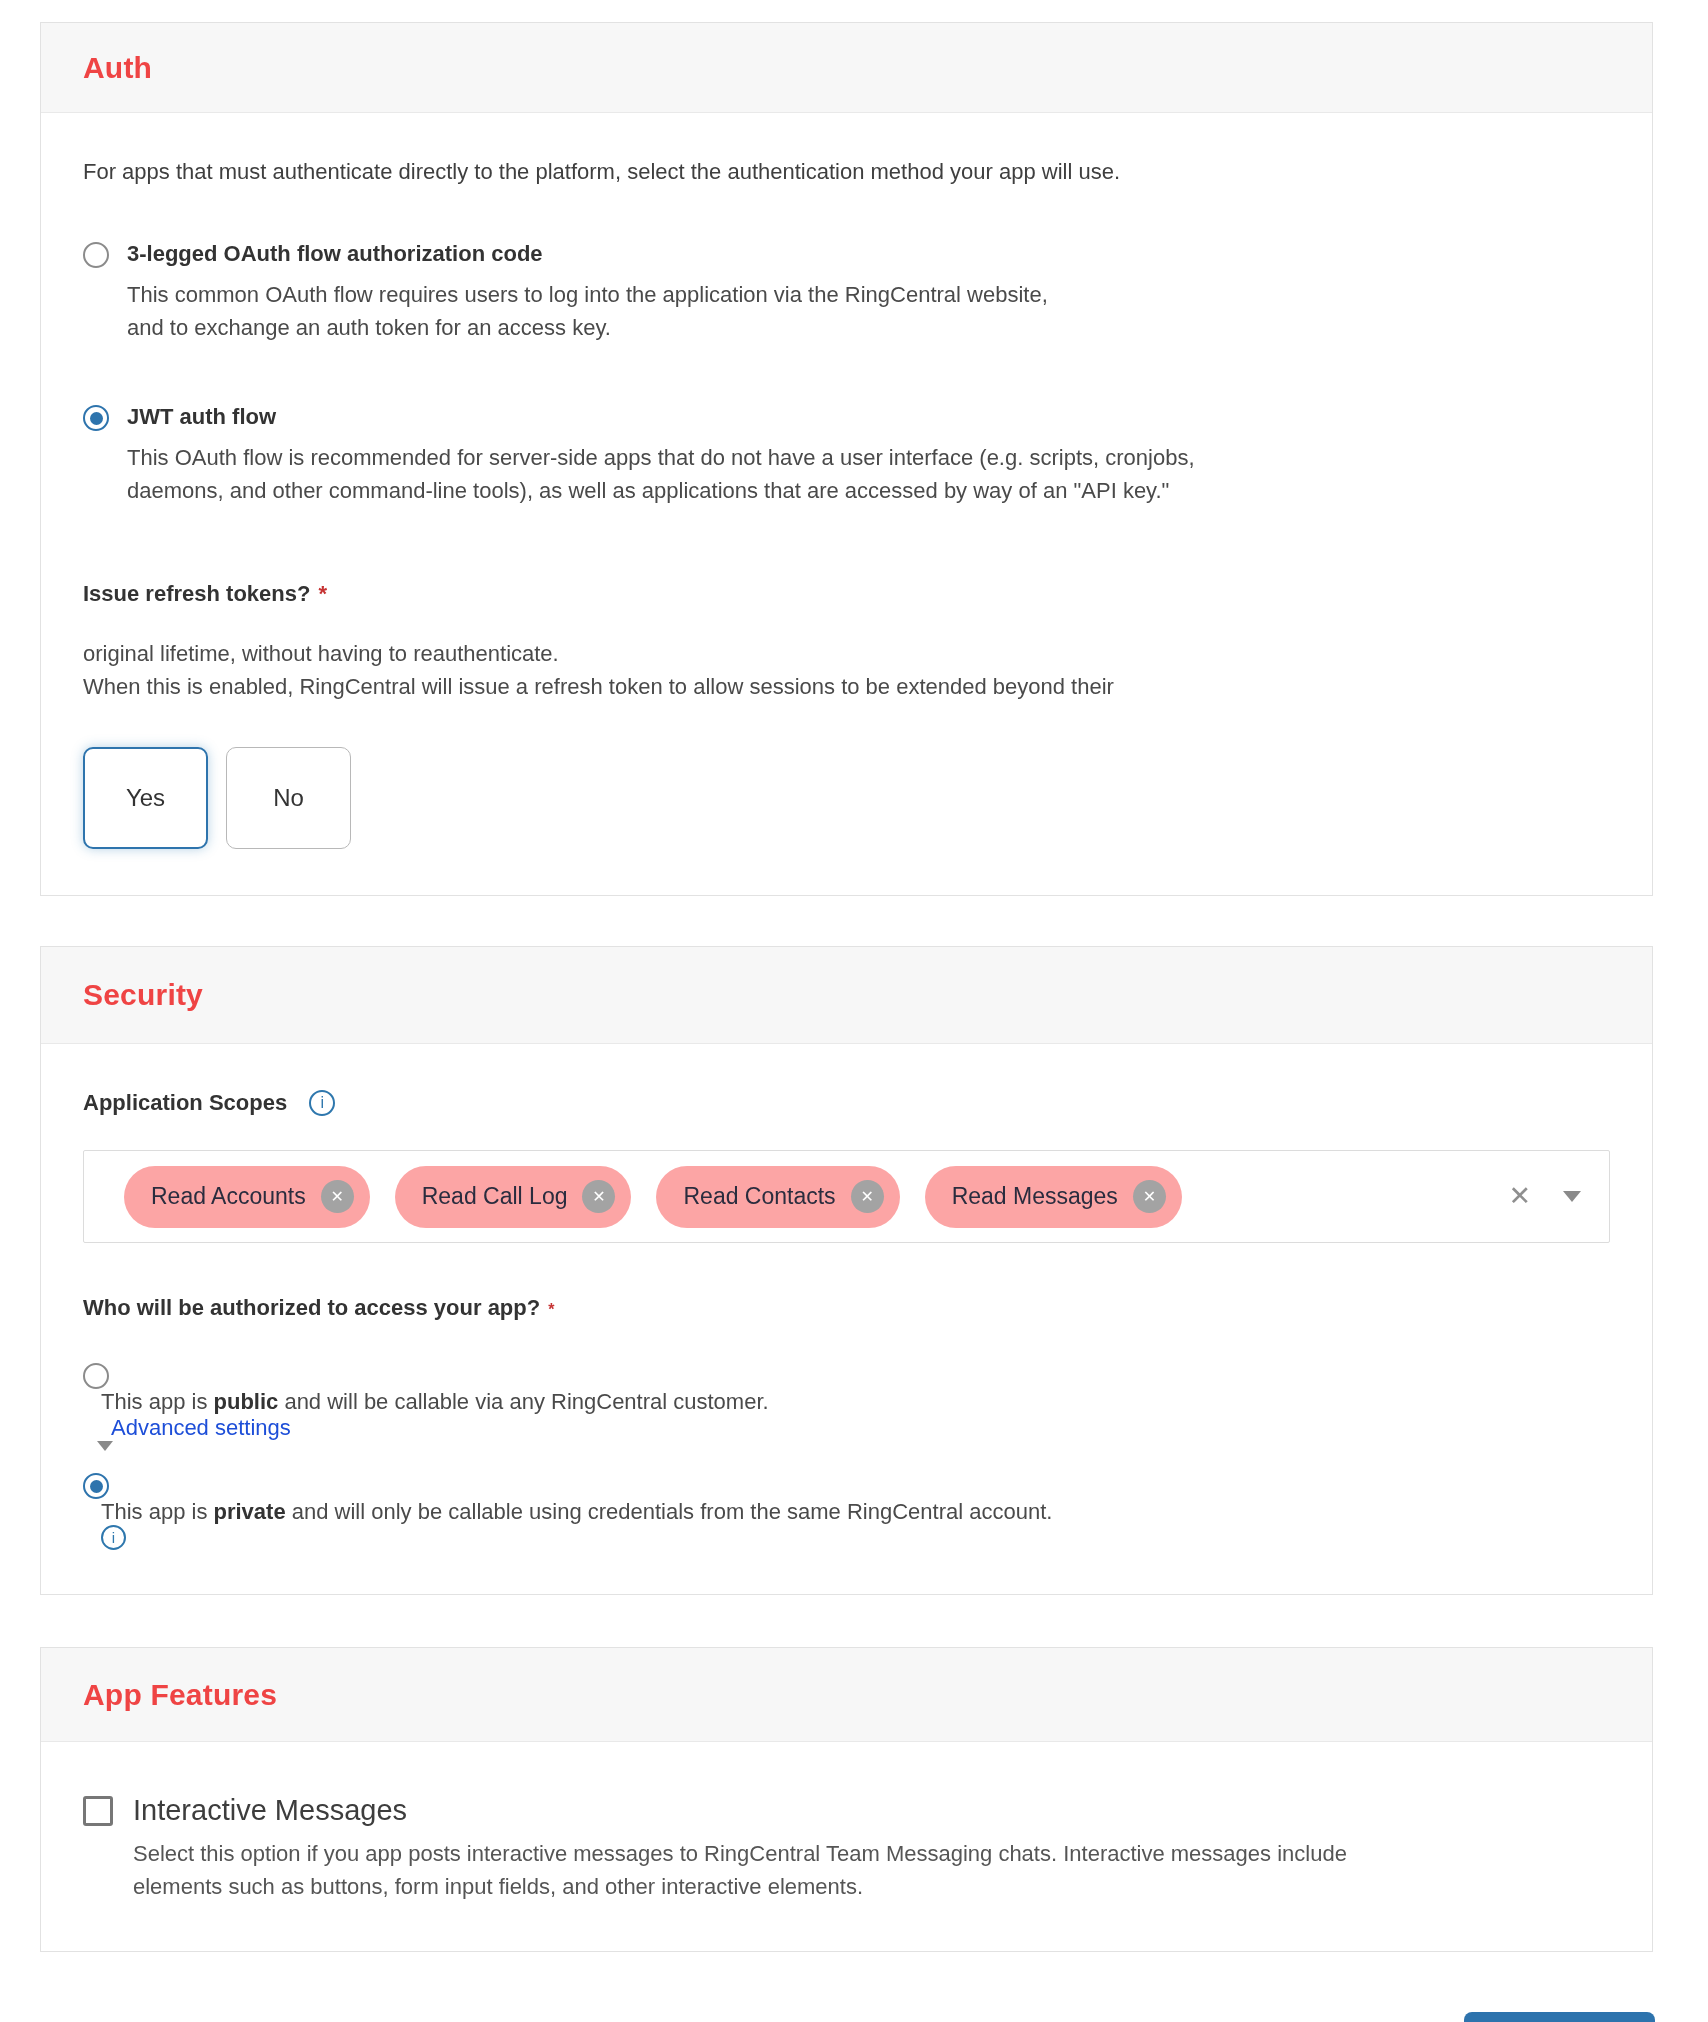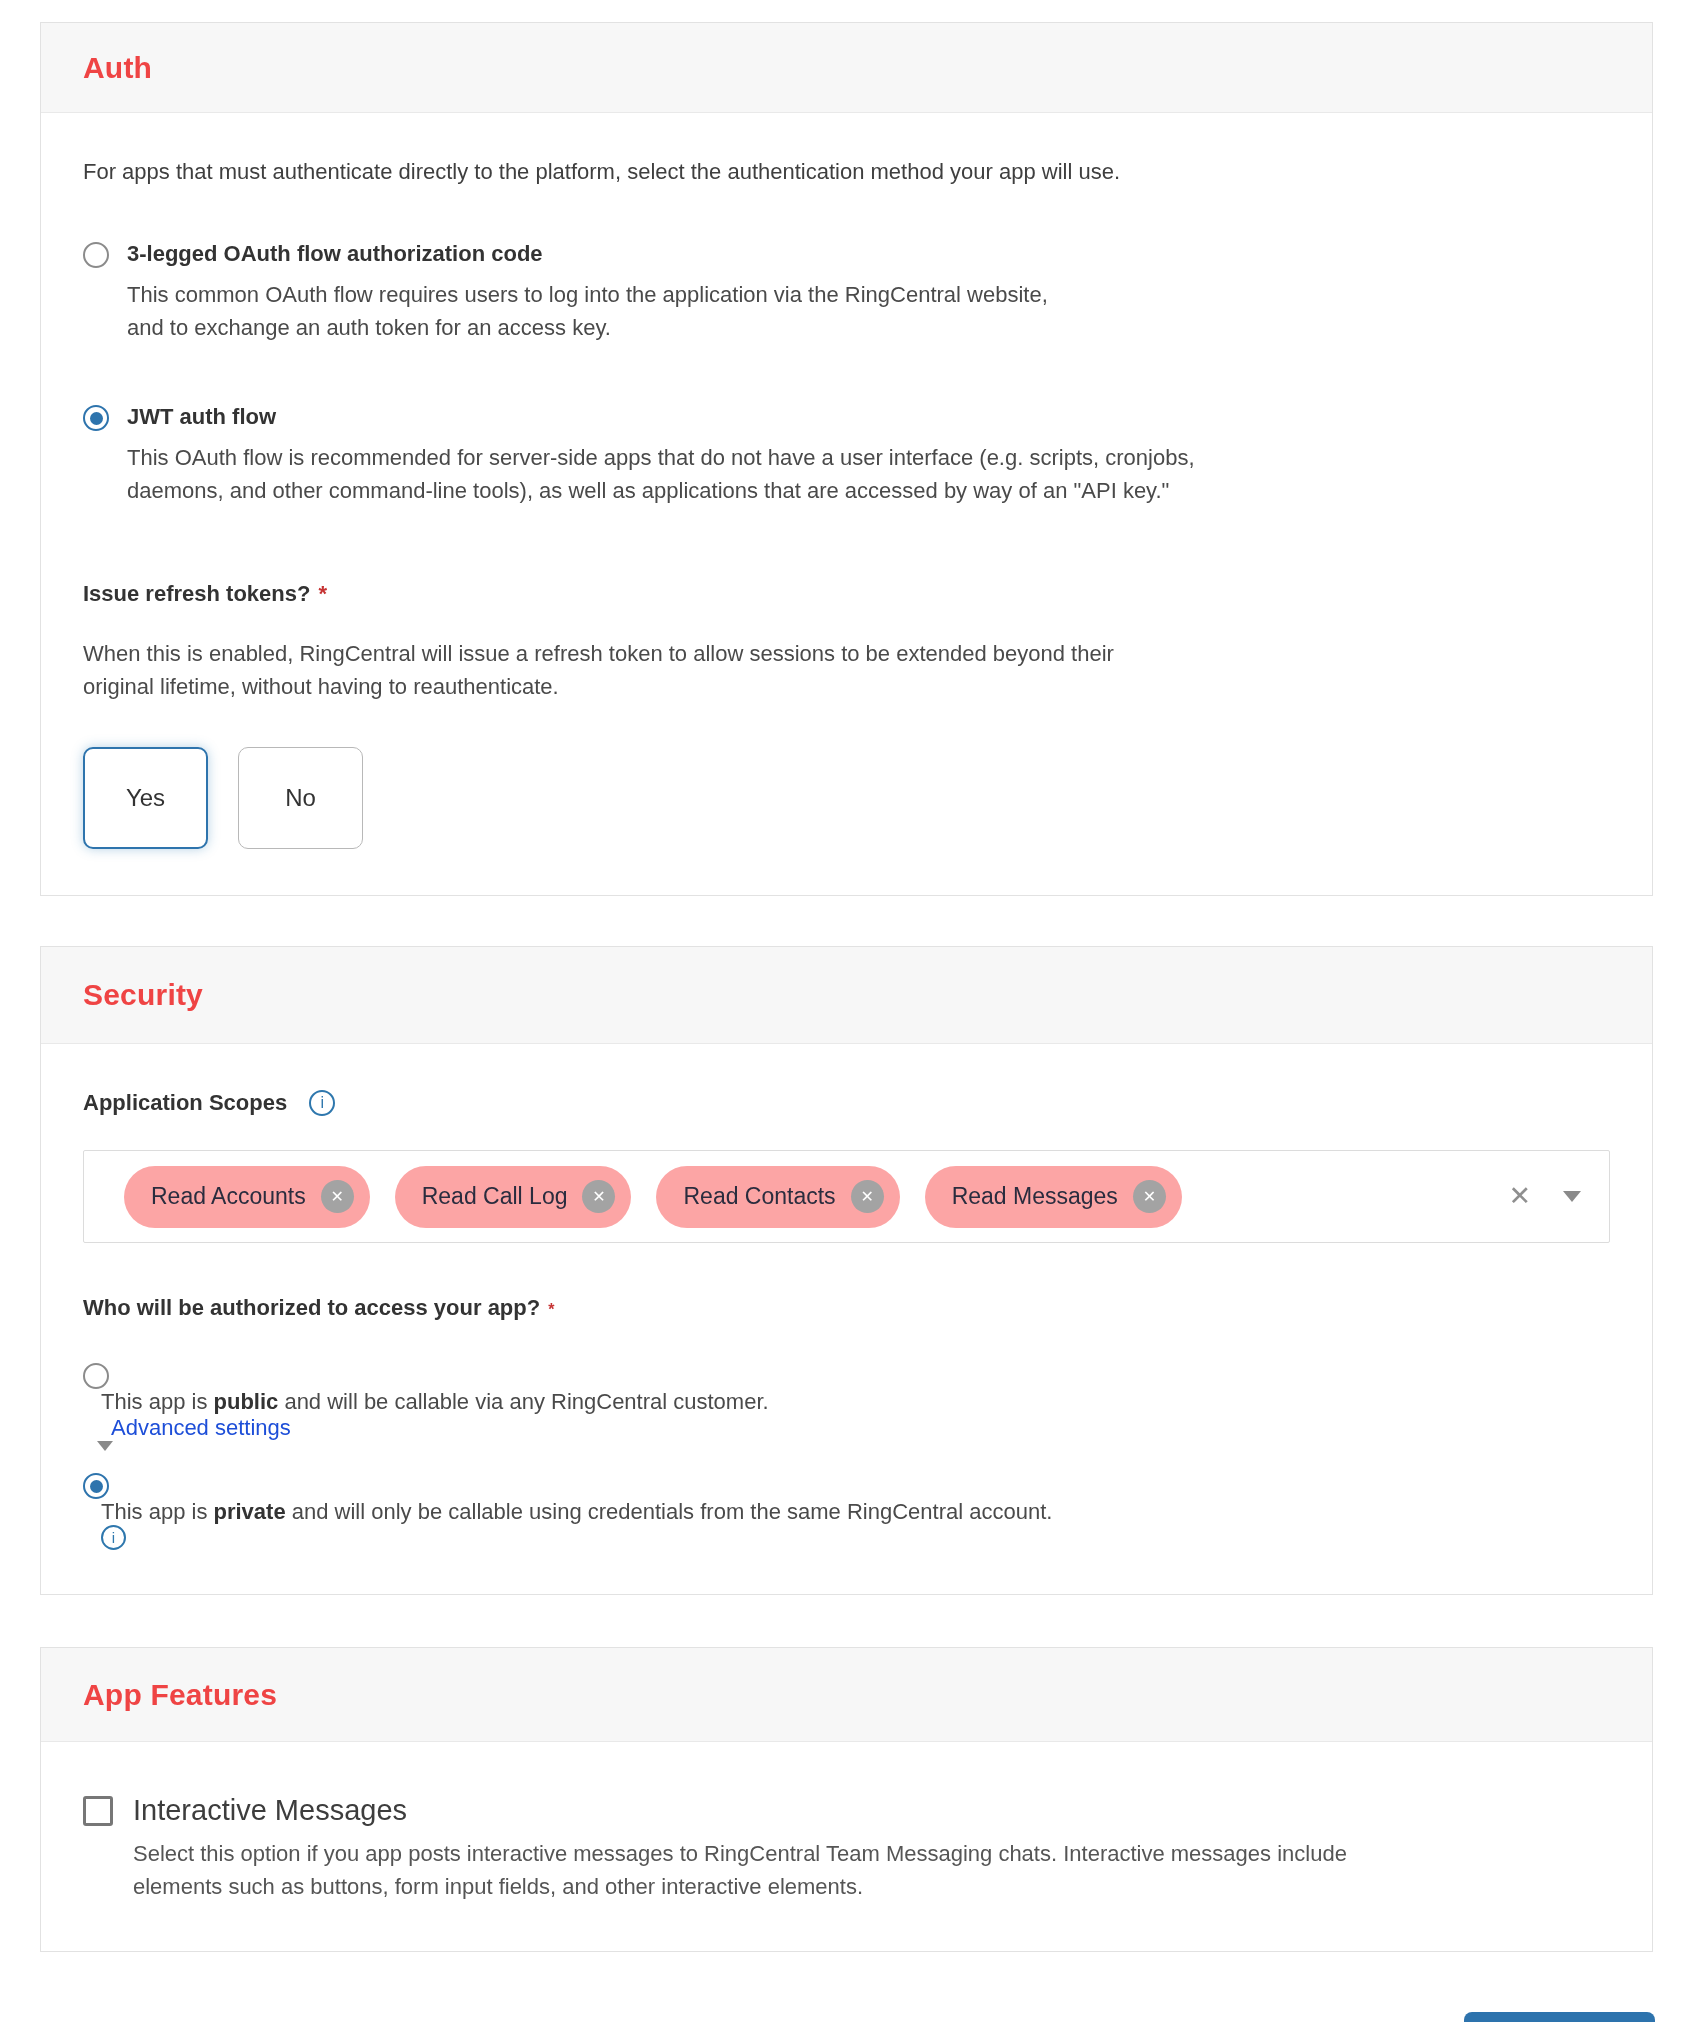--- a/index.html
+++ b/index.html
@@ -86,21 +86,21 @@
   .required { color: #c63333; margin-left: 8px; font-weight: bold; }
   .refresh-label { margin-top: 74px; }
   .refresh-desc {
     margin-top: 30px;
     font-size: 22px;
     line-height: 33px;
     color: #4a4a4a;
   }
   .refresh-desc span { display: block; white-space: nowrap; }
 
-  .toggle-row { margin-top: 44px; display: flex; gap: 30px; padding-bottom: 46px; }
+  .toggle-row { margin-top: 44px; display: flex; gap: 18px; padding-bottom: 46px; }
   .toggle-btn {
     width: 125px; height: 102px;
     box-sizing: border-box;
     background: #ffffff;
     border: 1px solid #b8b8b8;
     border-radius: 10px;
     font-size: 24px;
     color: #333333;
     display: flex; align-items: center; justify-content: center;
     font-family: inherit;
@@ -283,22 +283,22 @@
           <span>This OAuth flow is recommended for server-side apps that do not have a user interface (e.g. scripts, cronjobs,</span>
           <span>daemons, and other command-line tools), as well as applications that are accessed by way of an "API key."</span>
         </div>
       </div>
 
       <div class="field-label refresh-label">
         <span>Issue refresh tokens?</span><span class="required">*</span>
       </div>
 
       <div class="refresh-desc">
+        <span>original lifetime, without having to reauthenticate.</span>
         <span>When this is enabled, RingCentral will issue a refresh token to allow sessions to be extended beyond their</span>
-        <span>original lifetime, without having to reauthenticate.</span>
       </div>
 
       <div class="toggle-row">
         <button class="toggle-btn active">Yes</button>
         <button class="toggle-btn">No</button>
       </div>
 
     </div>
   </section>
 

